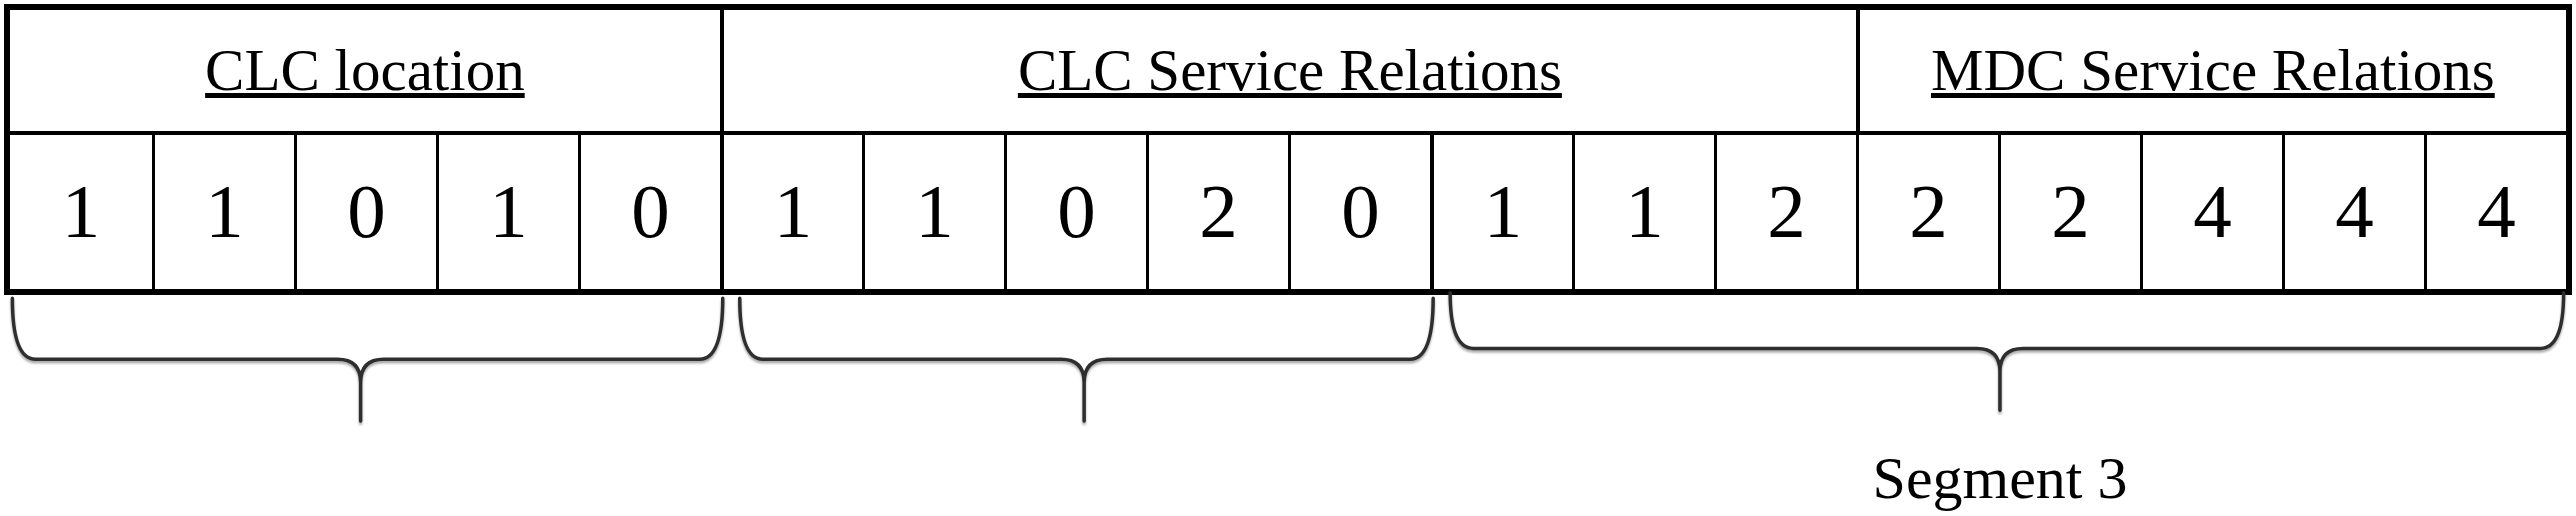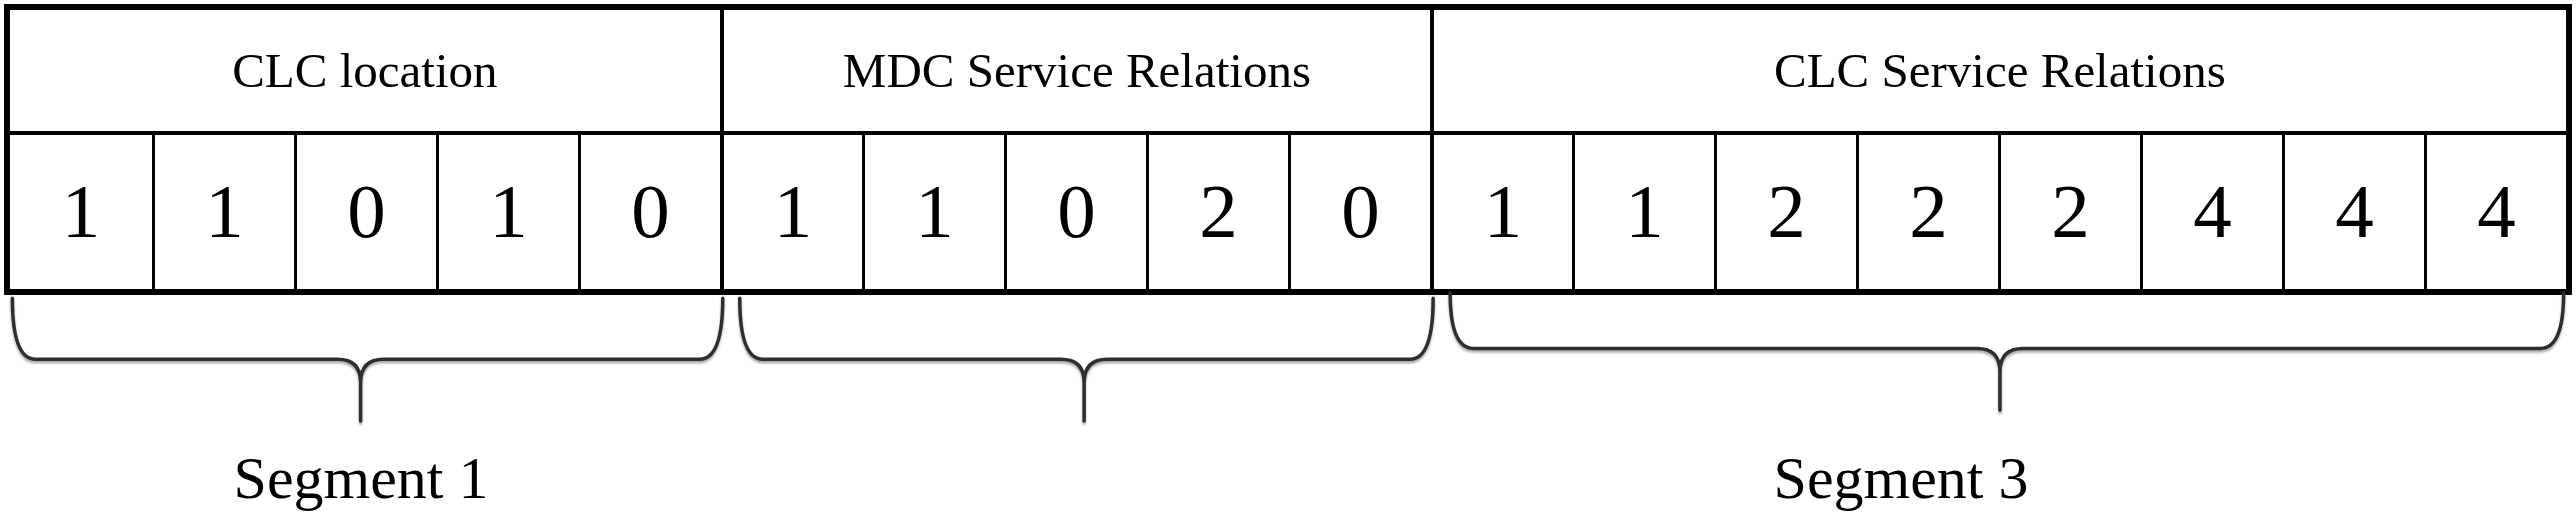--- a/index.html
+++ b/index.html
@@ -16,22 +16,23 @@
     box-sizing:border-box;
     border:6.2px solid #000;
     display:grid;
     grid-template-columns:repeat(18,1fr);
     grid-template-rows:125px 154px;
   }
   .hdr{
     box-sizing:border-box;
     border-bottom:4.6px solid #000;
     display:flex;align-items:center;justify-content:center;
-    font-size:49px;
+    font-size:59px;
     white-space:nowrap;
+    text-decoration:underline;
   }
   .hdr.bnd{border-left:4.6px solid #000;}
   .hdr.span5{grid-column:span 5;}
   .hdr.span8{grid-column:span 8;}
   .cell{
     box-sizing:border-box;
     border-left:3.1px solid #000;
     display:flex;align-items:center;justify-content:center;
     font-size:77px;
   }
@@ -52,31 +53,31 @@
   .seg-label{
     position:absolute;
     top:448px;
     transform:translateX(-50%);
     font-size:60px;
     line-height:1;
     white-space:nowrap;
   }
   .seg-label.l1{left:361px;}
   .seg-label.l2{left:1084px;}
-  .seg-label.l3{left:1901px;}
+  .seg-label.l3{left:2000px;}
 </style>
 </head>
 <body>
 
 <div class="page">
 
   <div class="fieldtable">
     <div class="hdr span5">CLC location</div>
+    <div class="hdr span8 bnd">CLC Service Relations</div>
     <div class="hdr span5 bnd">MDC Service Relations</div>
-    <div class="hdr span8 bnd">CLC Service Relations</div>
 
     <div class="cell first">1</div>
     <div class="cell">1</div>
     <div class="cell">0</div>
     <div class="cell">1</div>
     <div class="cell">0</div>
 
     <div class="cell seg">1</div>
     <div class="cell">1</div>
     <div class="cell">0</div>
@@ -92,17 +93,16 @@
     <div class="cell">4</div>
     <div class="cell">4</div>
   </div>
 
   <svg class="braces" viewBox="0 0 3336 669" xmlns="http://www.w3.org/2000/svg" aria-hidden="true">
     <path d="M 16 386 Q 16 465 46 465 L 437 465 Q 467 465 467 495 L 467 545 L 467 495 Q 467 465 497 465 L 906 465 Q 936 465 936 386"></path>
     <path d="M 958 386 Q 958 465 988 465 L 1374 465 Q 1404 465 1404 495 L 1404 545 L 1404 495 Q 1404 465 1434 465 L 1826 465 Q 1856 465 1856 386"></path>
     <path d="M 1878 379 Q 1878 451 1908 451 L 2560 451 Q 2590 451 2590 481 L 2590 531 L 2590 481 Q 2590 451 2620 451 L 3290 451 Q 3320 451 3320 379"></path>
   </svg>
 
-  <div class="seg-label l1">Segment 1</div>
   <div class="seg-label l3">Segment 3</div>
 
 </div>
 
 
 </body></html>

